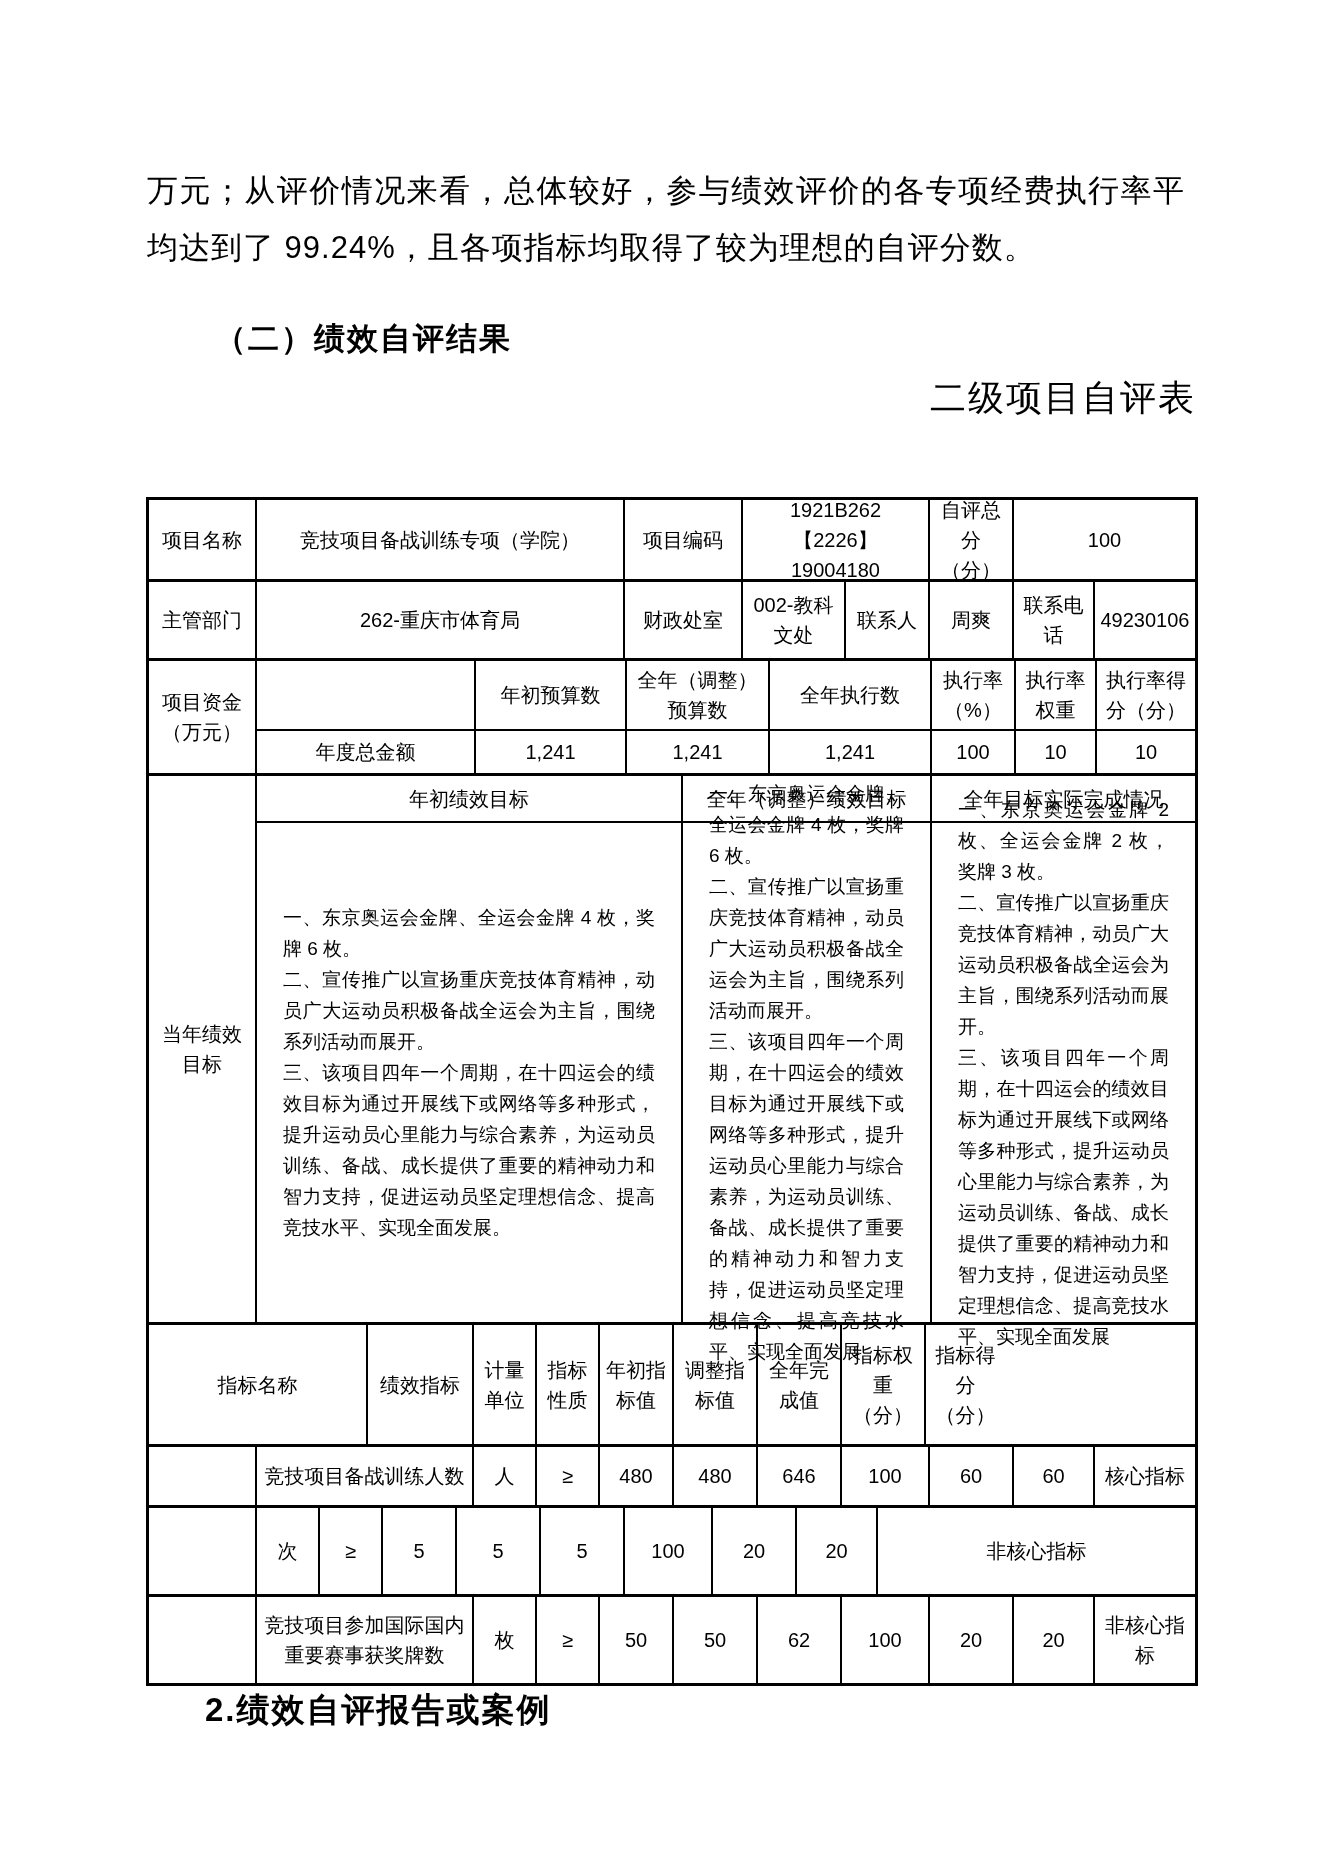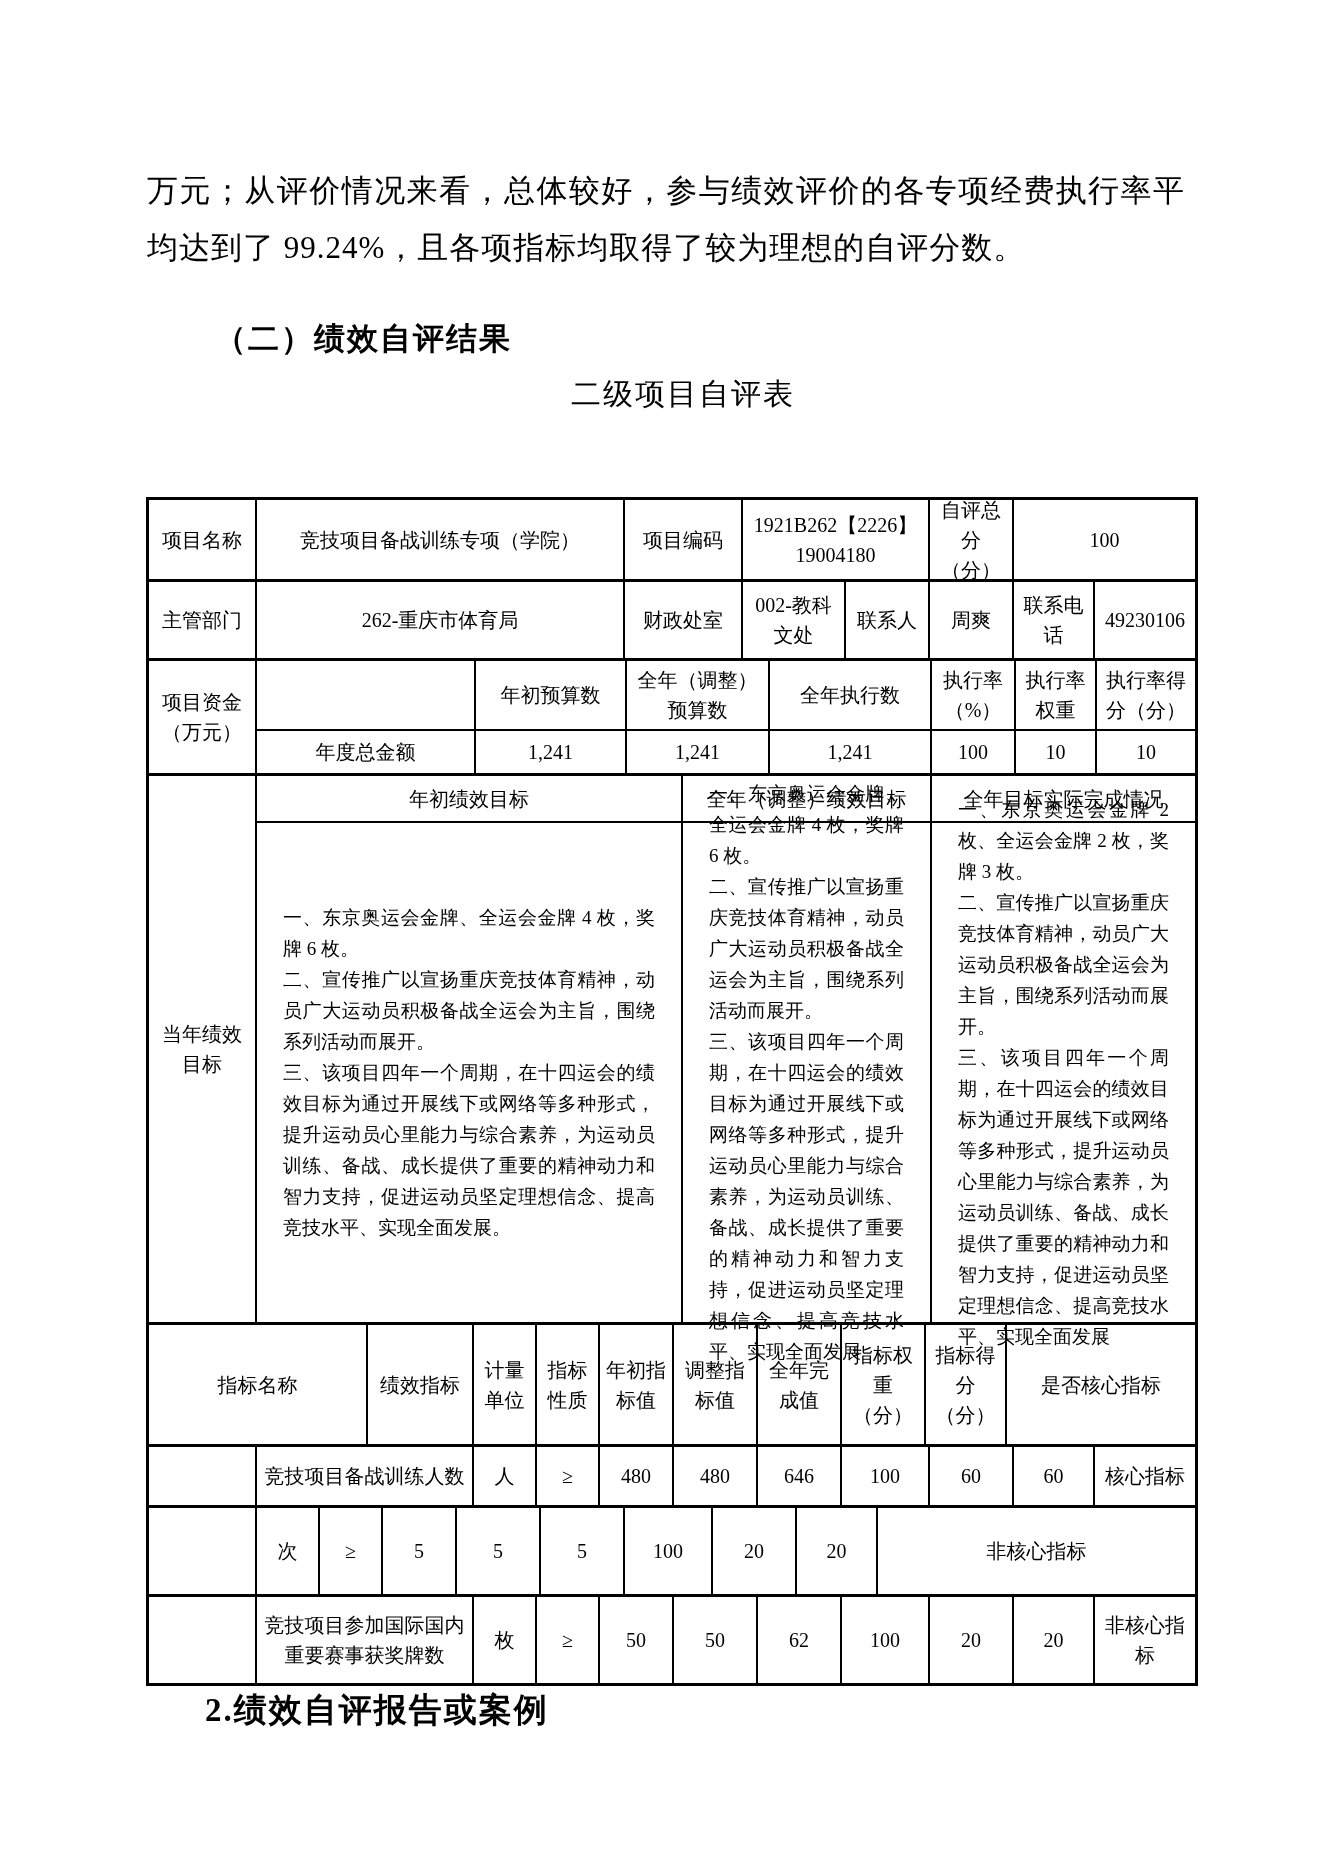--- a/index.html
+++ b/index.html
@@ -1,37 +1,37 @@
 <!DOCTYPE html>
 <html><head>
 <meta charset="utf-8">
 <style>
   html,body{margin:0;padding:0;background:#e8e8e8;}
   .page{
     position:relative;
     width:1323px;height:1871px;
     margin:0 auto;
     background:#ffffff;
-    font-family:Liberation Serif, serif;
+    font-family:Liberation Sans, sans-serif;
     color:#000;
     overflow:hidden;
   }
   .intro{
     position:absolute;left:147px;top:162px;width:1038px;
     font-size:31px;line-height:57px;
     text-align:justify;letter-spacing:1px;
     margin:0;white-space:pre-wrap;
   }
   .sec-heading{
     position:absolute;left:215px;top:318px;margin:0;
     font-size:31px;font-weight:bold;letter-spacing:2px;
   }
   .table-title{
-    position:absolute;left:157px;top:374px;width:1052px;
-    font-size:30px;text-align:center;letter-spacing:2px;
+    position:absolute;left:144px;top:374px;width:1052px;
+    font-size:36px;text-align:right;letter-spacing:2px;
   }
   .tbl{
     position:absolute;left:146px;top:497px;width:1052px;
     border:3px solid #000;box-sizing:border-box;
     font-size:20px;
   }
   .row{display:flex;}
   .row + .row{border-top:3px solid #000;}
   .cell{
     box-sizing:border-box;
@@ -145,21 +145,20 @@
     <div class="row" style="height:119px">
       <div class="cell" style="flex:0 0 217px">指标名称</div>
       <div class="cell" style="flex:0 0 106px">绩效指标</div>
       <div class="cell" style="flex:0 0 63px">计量单位</div>
       <div class="cell" style="flex:0 0 63px">指标性质</div>
       <div class="cell" style="flex:0 0 74px">年初指标值</div>
       <div class="cell" style="flex:0 0 84px">调整指标值</div>
       <div class="cell" style="flex:0 0 84px">全年完成值</div>
       <div class="cell" style="flex:0 0 84px">指标权重（分）</div>
       <div class="cell" style="flex:0 0 81px">指标得分（分）</div>
-      <div class="cell" style="flex:1">是否核心指标</div>
     </div>
 
     <div class="row" style="height:58px">
       <div class="cell" style="flex:0 0 106px"></div>
       <div class="cell" style="flex:0 0 217px">竞技项目备战训练人数</div>
       <div class="cell" style="flex:0 0 63px">人</div>
       <div class="cell" style="flex:0 0 63px">≥</div>
       <div class="cell" style="flex:0 0 74px">480</div>
       <div class="cell" style="flex:0 0 84px">480</div>
       <div class="cell" style="flex:0 0 84px">646</div>

